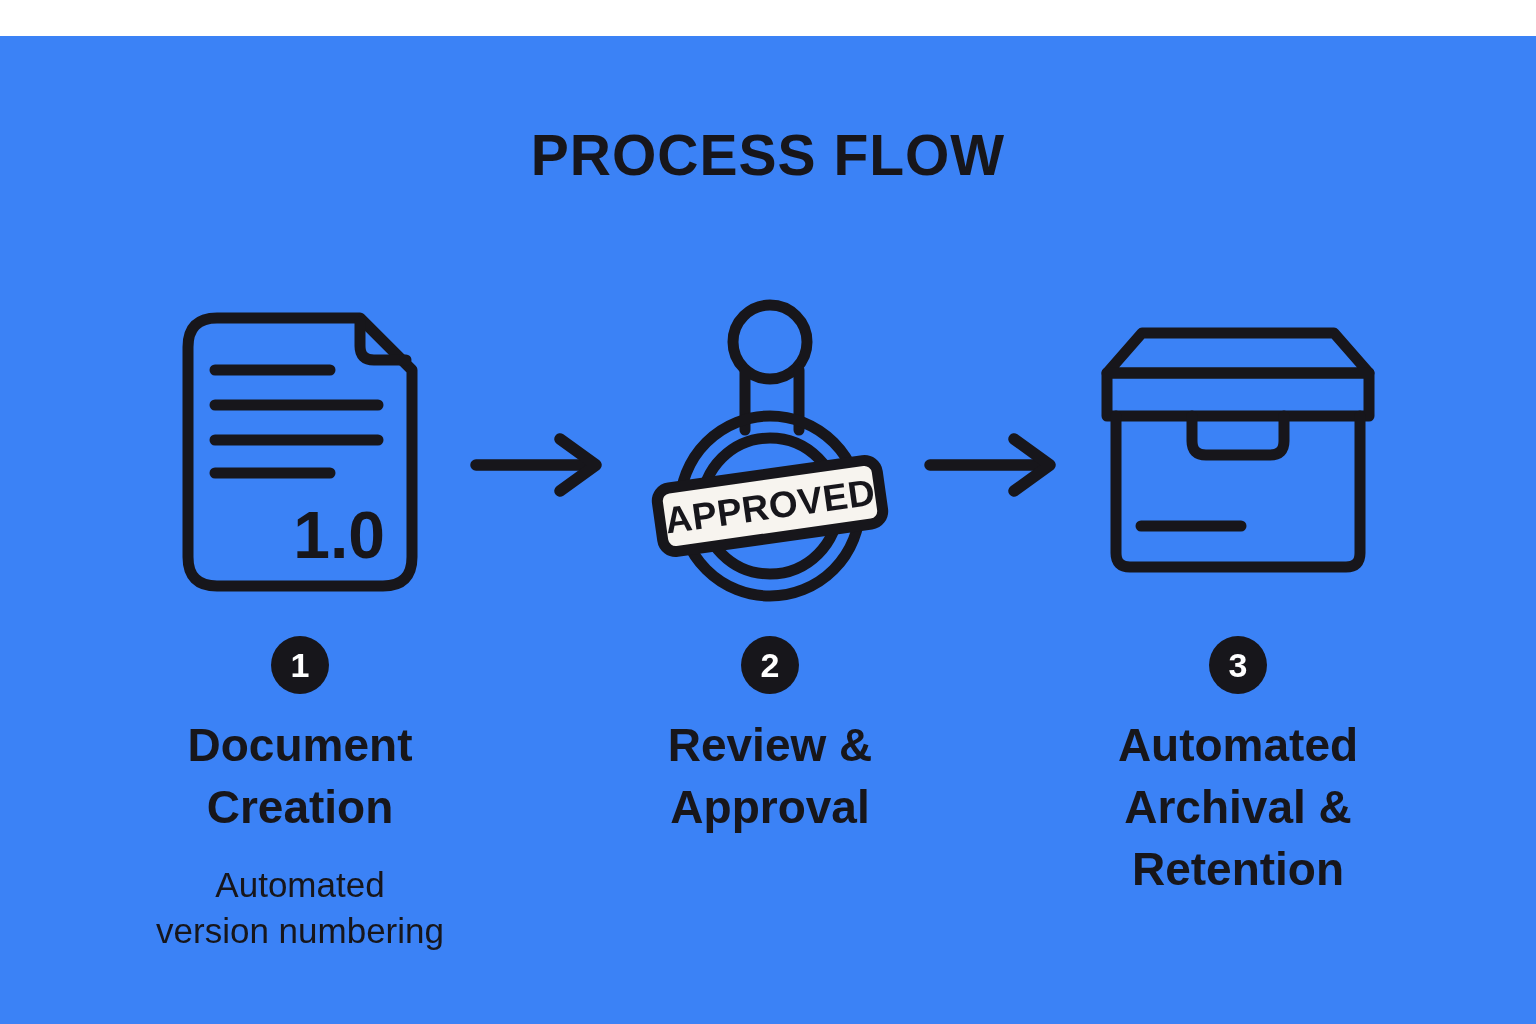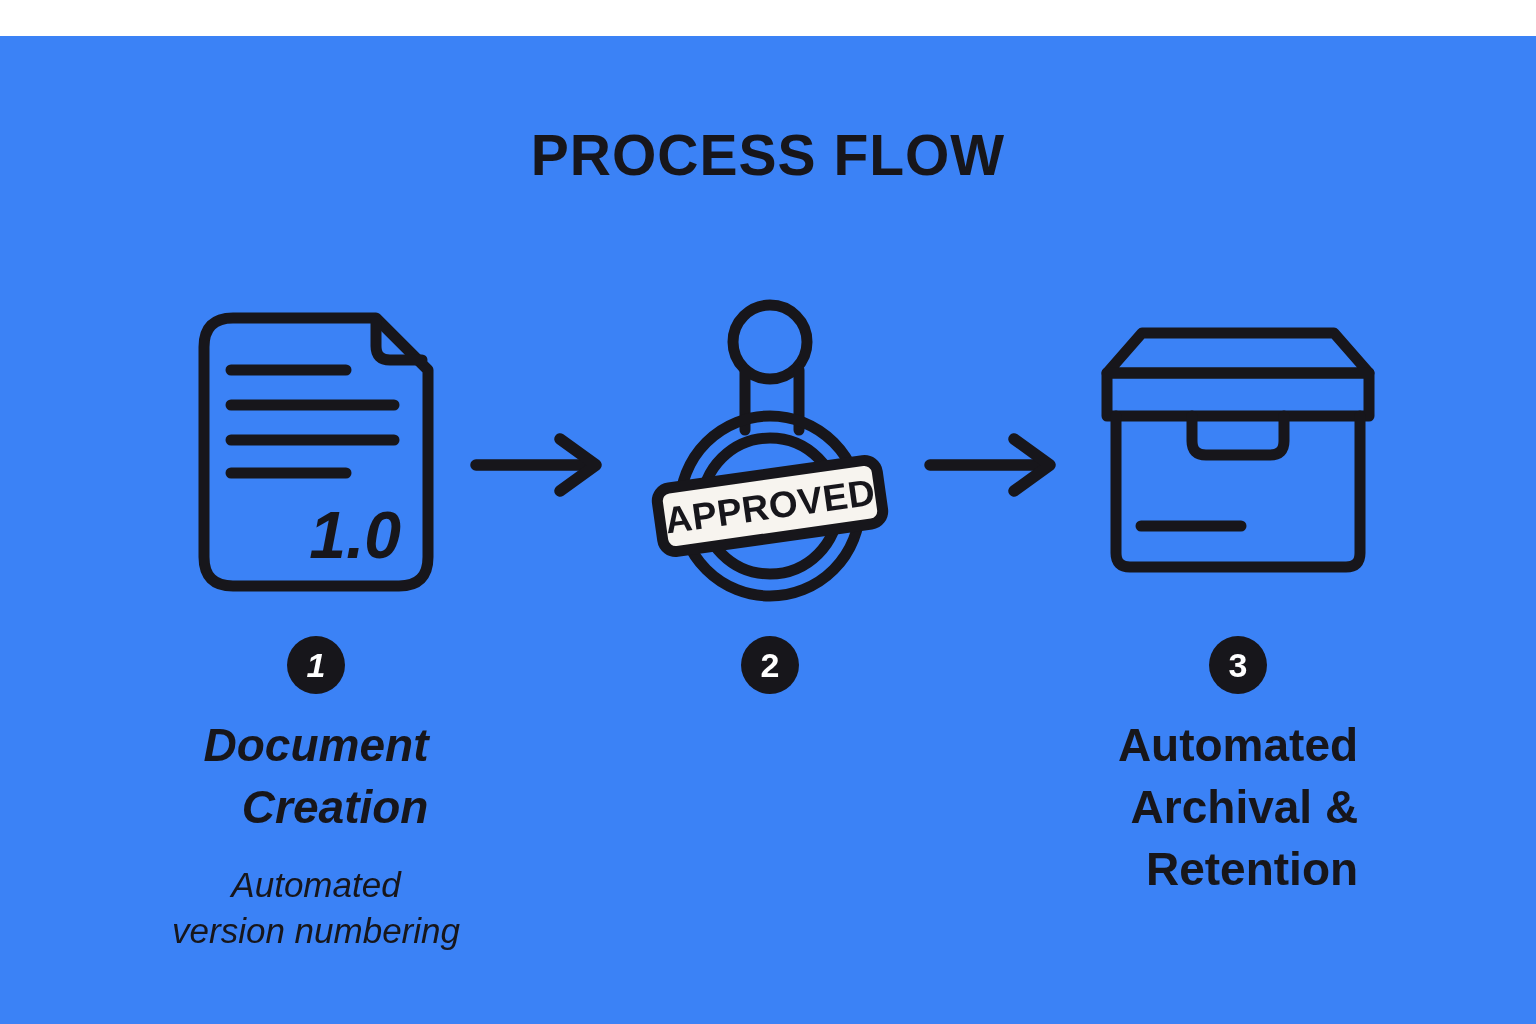--- a/index.html
+++ b/index.html
@@ -15,21 +15,21 @@
   .page-title{
     position:absolute;top:86px;left:0;width:100%;
     text-align:center;
     font-size:57px;font-weight:700;letter-spacing:1px;
   }
   .step{
     position:absolute;top:264px;width:440px;
     display:flex;flex-direction:column;align-items:center;
     text-align:center;
   }
-  .step-1{left:96px;font-style:italic;}
+  .step-1{left:80px;}
   .step-2{left:550px;}
   .step-3{left:1018px;}
   .icon-wrap{
     height:304px;
     display:flex;align-items:center;justify-content:center;
   }
   .icon-wrap svg{overflow:visible;display:block;}
   .ink-stroke{fill:none;stroke:#17161B;stroke-width:11;stroke-linecap:round;stroke-linejoin:round;}
   .banner-rect{fill:#F7F4EF;stroke:#17161B;stroke-width:11;stroke-linejoin:round;}
   .svg-num{font-family:"Liberation Sans", sans-serif;font-weight:700;font-size:66px;fill:#17161B;}
@@ -38,21 +38,20 @@
     margin-top:32px;
     width:58px;height:58px;border-radius:50%;
     background:#17161B;color:#FFFFFF;
     display:flex;align-items:center;justify-content:center;
     font-size:34px;font-weight:700;
   }
   .step-title{
     margin-top:20px;
     font-size:46px;font-weight:700;line-height:1.35;
     white-space:pre-line;
-    text-align:right;
   }
   .step-desc{
     margin-top:24px;
     font-size:35px;font-weight:400;line-height:1.32;
     white-space:pre-line;
   }
   .arrow{position:absolute;}
   .arrow-1{left:470px;top:397px;}
   .arrow-2{left:924px;top:397px;}
 </style>
@@ -99,20 +98,22 @@
         <circle class="ink-stroke" cx="118" cy="206" r="68"></circle>
         <g transform="rotate(-8 118 206)">
           <rect class="banner-rect" x="7" y="174" width="222" height="64" rx="13"></rect>
           <text class="svg-stamp-text" x="118" y="219" text-anchor="middle">APPROVED</text>
         </g>
       </svg>
     </div>
     <div class="badge">
       <span>2</span>
     </div>
+    <div class="step-title">Review &amp;
+Approval</div>
   </div>
 
   <svg class="arrow arrow-2" width="136" height="64" viewBox="0 0 136 64">
     <path class="ink-stroke" style="stroke-width:11.5" d="M6 32 H120"></path>
     <path class="ink-stroke" style="stroke-width:11.5" d="M90 6 L126 32 L90 58"></path>
   </svg>
 
   <div class="step step-3">
     <div class="icon-wrap">
       <svg width="272" height="250" viewBox="0 0 272 250">

